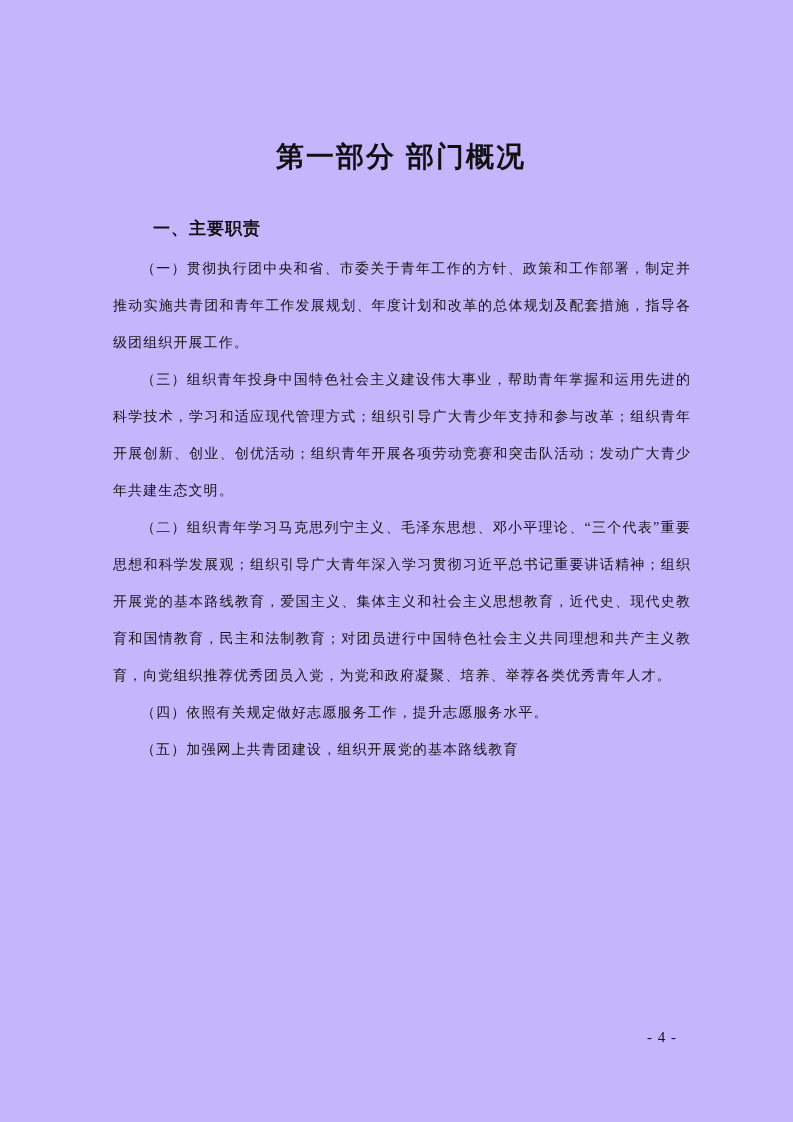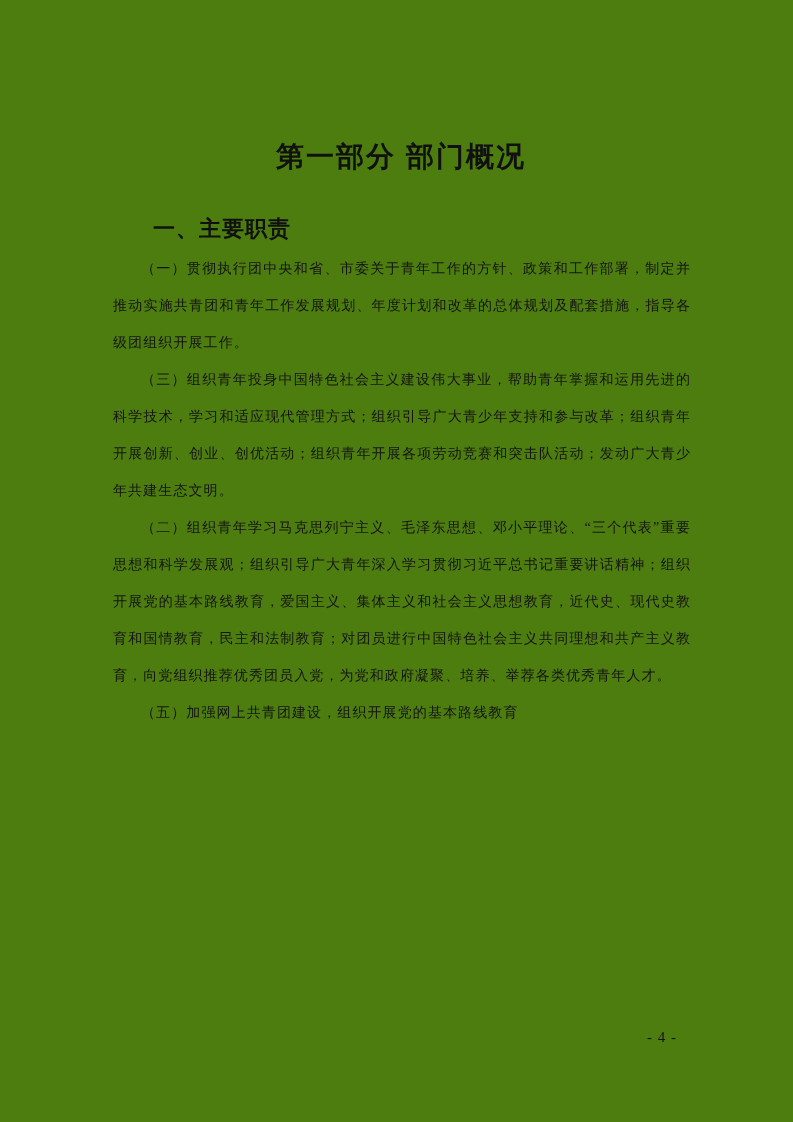--- a/index.html
+++ b/index.html
@@ -2,21 +2,21 @@
 <html><head>
 <meta charset="utf-8">
 <style>
   * { margin: 0; padding: 0; box-sizing: border-box; }
   html, body { background: #e8e8e8; }
   .page {
     position: relative;
     width: 793px;
     height: 1122px;
     margin: 0 auto;
-    background: #4d7c0f;
+    background: #c4b5fd;
     overflow: hidden;
     color: #121212;
   }
   .doc-title {
     margin-top: 143px;
     margin-left: 113px;
     width: 576px;
     text-align: center;
     font-family: "Liberation Sans", sans-serif;
     font-weight: bold;
@@ -25,21 +25,21 @@
     letter-spacing: 2px;
     color: #101010;
   }
   .section-heading {
     margin-top: 47px;
     margin-left: 113px;
     width: 576px;
     text-indent: 40px;
     font-family: "Liberation Sans", sans-serif;
     font-weight: bold;
-    font-size: 22px;
+    font-size: 17px;
     line-height: 22px;
     letter-spacing: 1px;
     color: #101010;
   }
   .body-text {
     margin-top: 10px;
     margin-left: 113px;
     width: 578px;
   }
   .para {
@@ -69,18 +69,19 @@
 <div class="page">
 
   <h1 class="doc-title">第一部分 部门概况</h1>
 
   <h2 class="section-heading">一、主要职责</h2>
 
   <div class="body-text">
     <p class="para">（一）贯彻执行团中央和省、市委关于青年工作的方针、政策和工作部署，制定并推动实施共青团和青年工作发展规划、年度计划和改革的总体规划及配套措施，指导各级团组织开展工作。</p>
     <p class="para">（三）组织青年投身中国特色社会主义建设伟大事业，帮助青年掌握和运用先进的科学技术，学习和适应现代管理方式；组织引导广大青少年支持和参与改革；组织青年开展创新、创业、创优活动；组织青年开展各项劳动竞赛和突击队活动；发动广大青少年共建生态文明。</p>
     <p class="para">（二）组织青年学习马克思列宁主义、毛泽东思想、邓小平理论、“三个代表”重要思想和科学发展观；组织引导广大青年深入学习贯彻习近平总书记重要讲话精神；组织开展党的基本路线教育，爱国主义、集体主义和社会主义思想教育，近代史、现代史教育和国情教育，民主和法制教育；对团员进行中国特色社会主义共同理想和共产主义教育，向党组织推荐优秀团员入党，为党和政府凝聚、培养、举荐各类优秀青年人才。</p>
+    <p class="para">（四）依照有关规定做好志愿服务工作，提升志愿服务水平。</p>
     <p class="para">（五）加强网上共青团建设，组织开展党的基本路线教育</p>
   </div>
 
   <div class="page-number">- 4 -</div>
 
 </div>
 
 </body></html>

